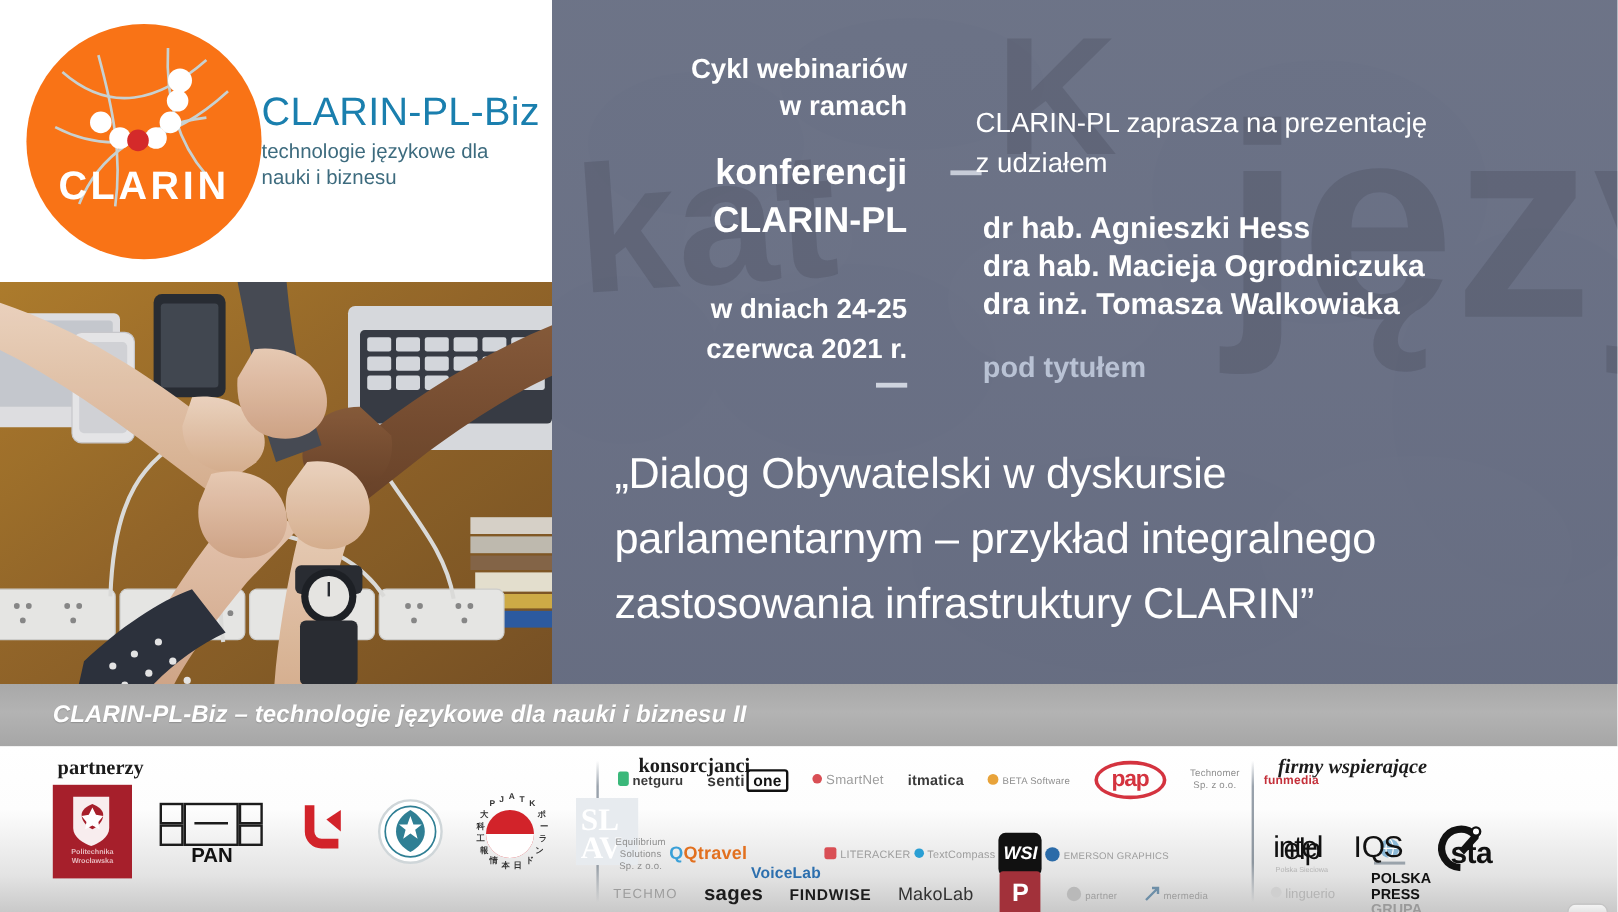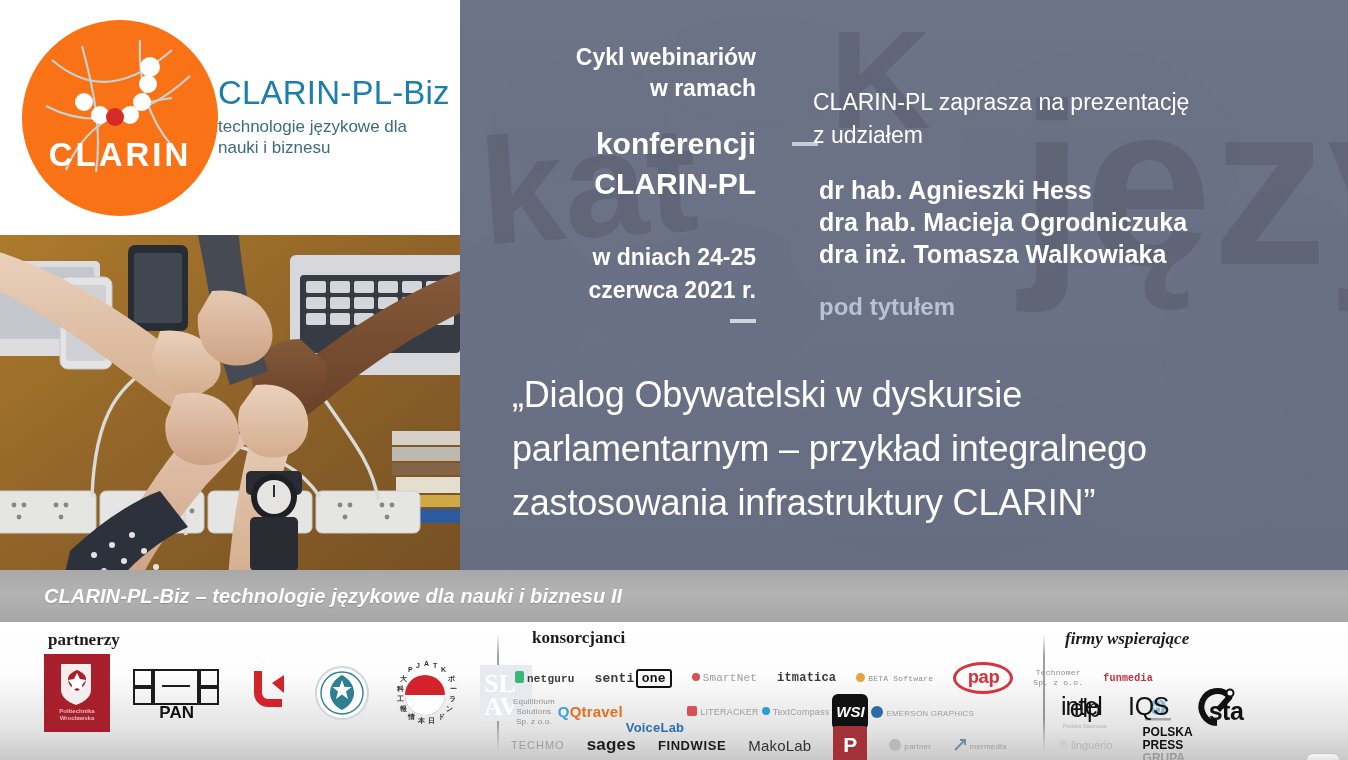--- a/index.html
+++ b/index.html
@@ -561,21 +561,21 @@
             <text x="4" y="27" font-family="Liberation Serif, serif" font-size="26" font-weight="700" fill="#ffffff">SL</text>
             <text x="4" y="50" font-family="Liberation Serif, serif" font-size="26" font-weight="700" fill="#ffffff">AV</text>
           </svg>
         </div>
       </div>
     </div>
 
     <div class="fgroup fg-consort">
       <div class="fheading">konsorcjanci</div>
 
-      <div class="logos-row" style="left:16px; top:40px; gap:20px;font-family:Liberation Mono, monospace;">
+      <div class="logos-row" style="left:16px; top:12px; gap:20px;">
         <span class="clogo">
           <span class="circ-mark" style="width:9px;height:12px;border-radius:2px;background:#3ab87a;vertical-align:-1px;margin-right:3px;"></span><span class="c-strong">netguru</span>
         </span>
         <span class="clogo c-strong" style="font-size:13px">
           <span>senti</span><span class="badge-sentione">one</span>
         </span>
         <span class="clogo c-faint">
           <span class="circ-mark" style="width:8px;height:8px;background:#d94f55;vertical-align:0;margin-right:3px;"></span><span>SmartNet</span>
         </span>
         <span class="clogo c-strong" style="font-size:12px">itmatica</span>

